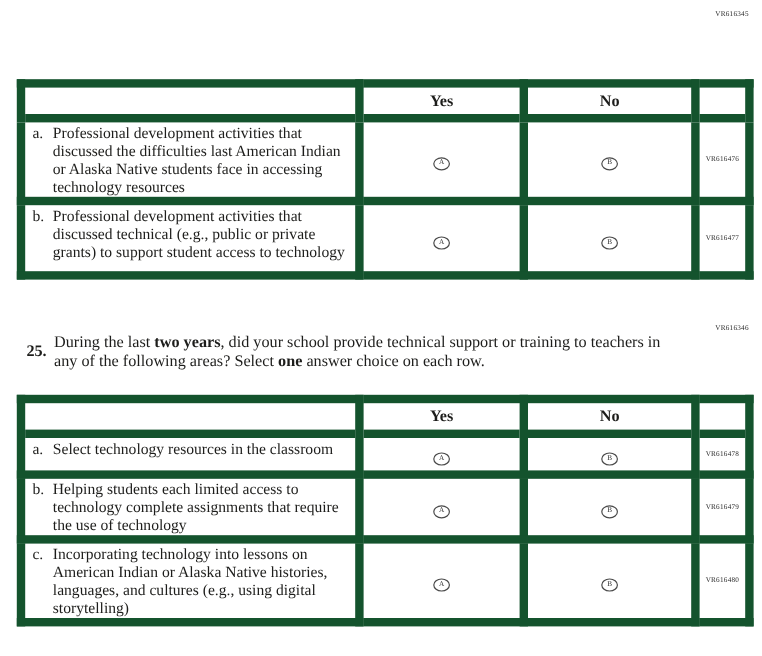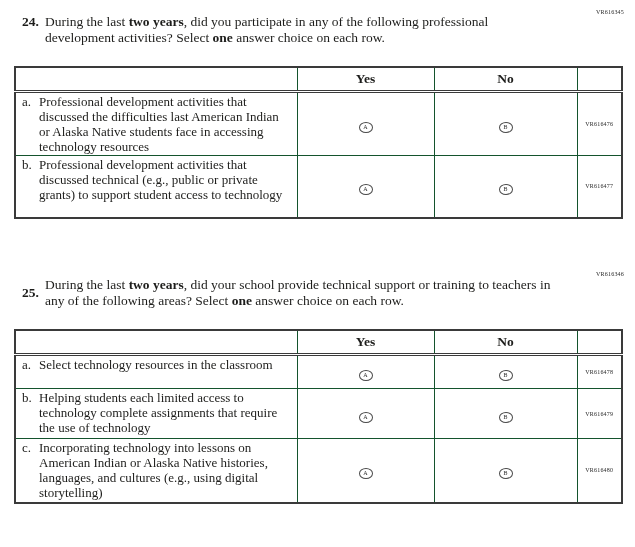--- a/index.html
+++ b/index.html
@@ -36,21 +36,21 @@
   }
   table.qtable {
     position:absolute;
     left:14px;
     width:607px;
     border-collapse:collapse;
     table-layout:fixed;
     border:2px solid #3a3a3a;
   }
   .qtable th, .qtable td {
-    border:1px solid #14532d;
+    border:7px solid #14532d;
   }
   .qtable thead th {
     height:22px;
     font-size:13.5px;
     font-weight:bold;
     text-align:center;
     border-bottom:3px double #3a3a3a;
     padding:0;
   }
   .stmt {
@@ -90,24 +90,20 @@
   .h50 { height:50px; }
   .h64 { height:64px; }
 </style>
 </head>
 <body>
 
 <div class="page">
 
   <span class="vr" style="top:9px; right:11px;">VR616345</span>
 
-  <div class="question" style="top:14px; left:22px;">
-    <span class="qnum">24.</span>
-    <div class="qtext"><span>During the last </span><span class="b">two years</span><span>, did you participate in any of the following professional development activities? Select </span><span class="b">one</span><span> answer choice on each row.</span></div>
-  </div>
 
   <table class="qtable" style="top:66px;">
     <colgroup>
       <col style="width:282px;">
       <col style="width:137px;">
       <col style="width:143px;">
       <col style="width:45px;">
     </colgroup>
     <thead>
       <tr>

